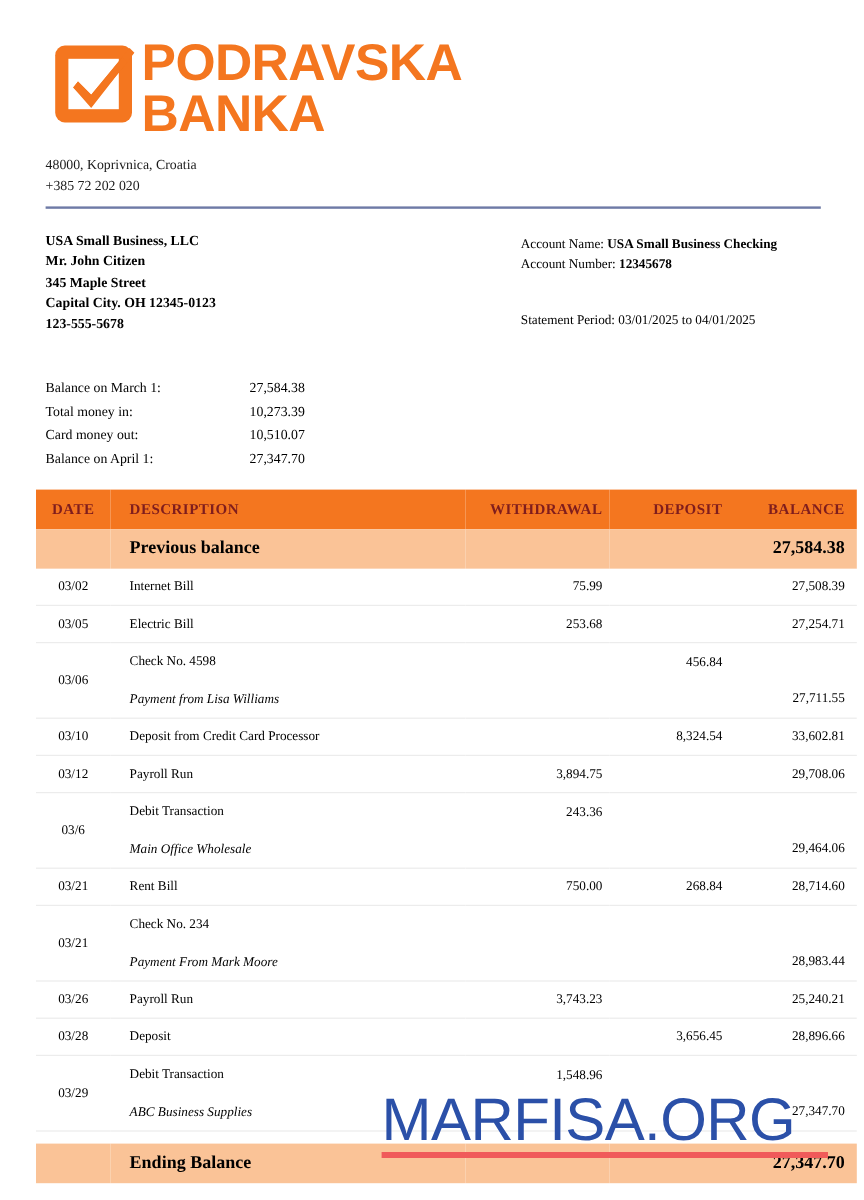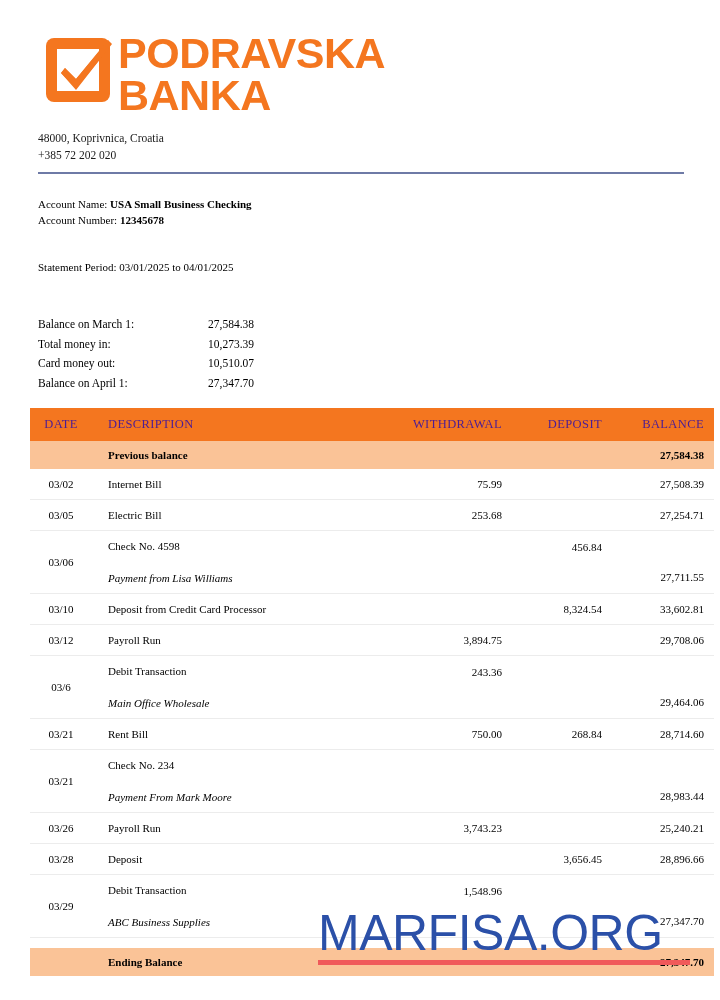--- a/index.html
+++ b/index.html
@@ -119,23 +119,23 @@
   .txn-table {
     position: absolute;
     left: 30px;
     top: 408px;
     width: 660px;
     border-collapse: collapse;
     table-layout: fixed;
   }
   .txn-table th {
     background: #F4761F;
-    color: #4c1d95;
+    color: #7f1d1d;
     font-size: 12.5px;
-    font-weight: normal;
+    font-weight: bold;
     letter-spacing: 0.4px;
     padding: 9px 0 9px 0;
     border: none;
   }
   .col-date   { width: 62px;  text-align: center; }
   .col-desc   { width: 280px; text-align: left; padding-left: 16px !important; }
   .col-with   { width: 114px; text-align: right; padding-right: 6px !important; }
   .col-dep    { width: 94px;  text-align: right; padding-right: 8px !important; }
   .col-bal    { width: 94px;  text-align: right; padding-right: 10px !important; }
 
@@ -159,21 +159,21 @@
 
   
   tr.two-line .td-amt,
   tr.two-line .td-dep { vertical-align: top; padding-top: 10px; }
   tr.two-line .td-bal { vertical-align: bottom; padding-bottom: 10px; }
   tr.two-line .td-date { vertical-align: middle; }
 
   tr.highlight td {
     background: #FAC397;
     font-weight: bold;
-    font-size: 11px;
+    font-size: 15px;
     border-bottom: none;
     padding-top: 8px;
     padding-bottom: 8px;
   }
   tr.ending td { border-top: none; }
 
   .spacer-row td {
     height: 10px;
     border-bottom: none;
     padding: 0;
@@ -222,20 +222,27 @@
     </div>
     <div class="bank-address">
       <div>48000, Koprivnica, Croatia</div>
       <div>+385 72 202 020</div>
     </div>
   </div>
 
   <div class="rule"></div>
 
   <div class="info">
+    <div class="customer">
+      <div>USA Small Business, LLC</div>
+      <div>Mr. John Citizen</div>
+      <div>345 Maple Street</div>
+      <div>Capital City. OH 12345-0123</div>
+      <div>123-555-5678</div>
+    </div>
     <div class="account-box">
       <div>
         <span>Account Name:</span>
         <span class="b">USA Small Business Checking</span>
       </div>
       <div>
         <span>Account Number:</span>
         <span class="b">12345678</span>
       </div>
       <div class="stmt-period">Statement Period: 03/01/2025 to 04/01/2025</div>

